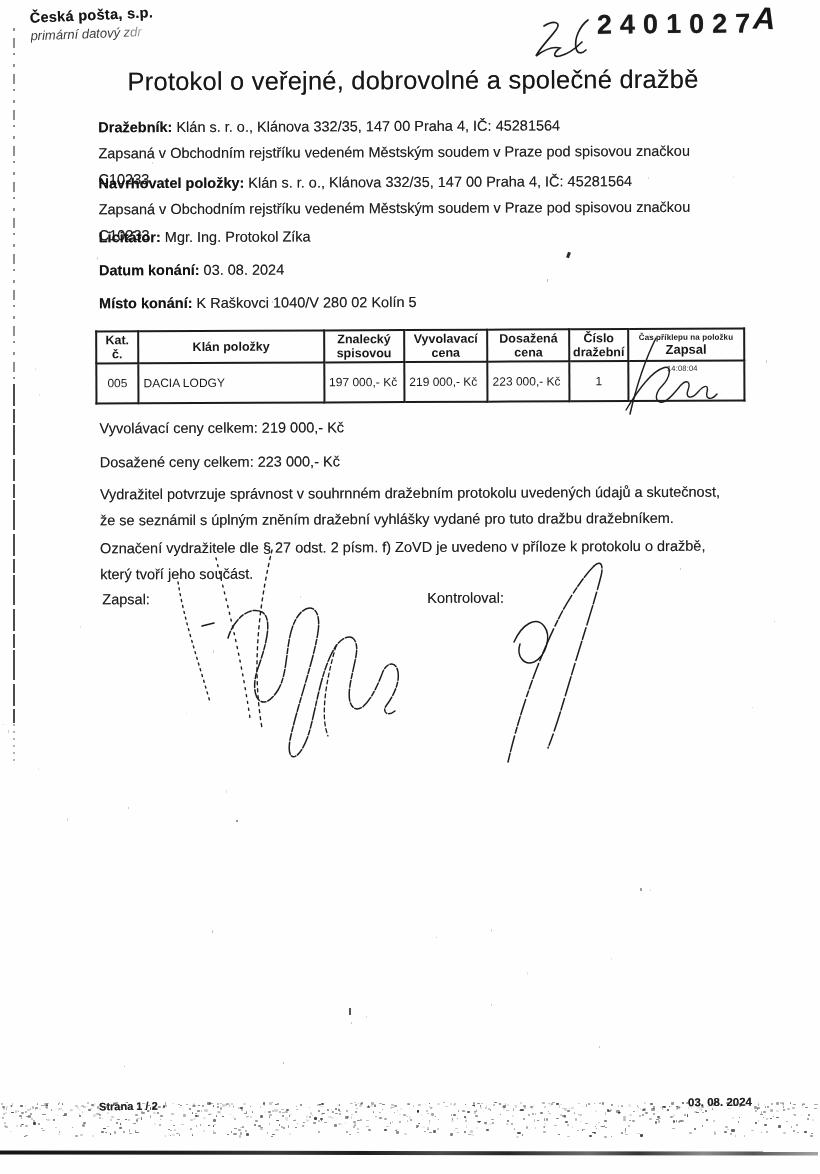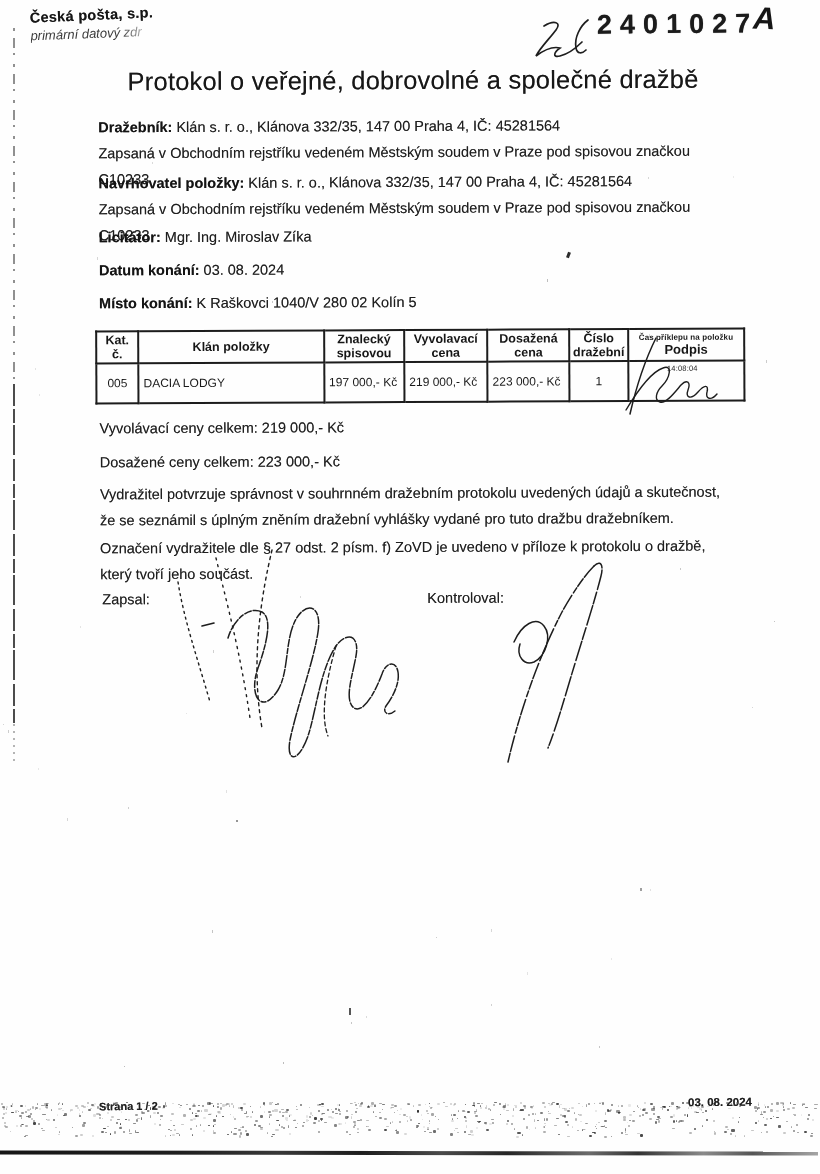--- a/index.html
+++ b/index.html
@@ -105,21 +105,21 @@
       <div><b class="txt">Dražebník:</b><span class="txt">Klán s. r. o., Klánova 332/35, 147 00 Praha 4, IČ: 45281564</span></div>
       <div class="txt">Zapsaná v Obchodním rejstříku vedeném Městským soudem v Praze pod spisovou značkou C10233</div>
     </div>
 
     <div class="field f2">
       <div><b class="txt">Navrhovatel položky:</b><span class="txt">Klán s. r. o., Klánova 332/35, 147 00 Praha 4, IČ: 45281564</span></div>
       <div class="txt">Zapsaná v Obchodním rejstříku vedeném Městským soudem v Praze pod spisovou značkou C10233</div>
     </div>
 
     <div class="field f3">
-      <b class="txt">Licitátor:</b><span class="txt">Mgr. Ing. Miroslav Zíka</span>
+      <b class="txt">Licitátor:</b><span class="txt">Mgr. Ing. Protokol Zíka</span>
     </div>
     <div class="field f4">
       <b class="txt">Datum konání:</b><span class="txt">03. 08. 2024</span>
     </div>
     <div class="field f5">
       <b class="txt">Místo konání:</b><span class="txt">K Raškovci 1040/V 280 02 Kolín 5</span>
     </div>
 
     <div class="tblwrap">
       <table>
@@ -135,21 +135,21 @@
         <tbody>
             <tr>
           <th>Kat. č.</th>
           <th>Klán položky</th>
           <th>Znalecký spisovou</th>
           <th>Vyvolavací cena</th>
           <th>Dosažená cena</th>
           <th>Číslo dražební</th>
           <th>
             <span class="small-hdr">Čas příklepu na položku</span>
-            <span class="pod">Podpis</span>
+            <span class="pod">Zapsal</span>
           </th>
         </tr>
         <tr>
           <td class="c-center">005</td>
           <td>DACIA LODGY</td>
           <td>197 000,- Kč</td>
           <td>219 000,- Kč</td>
           <td>223 000,- Kč</td>
           <td class="c-center">1</td>
           <td class="podcell">

